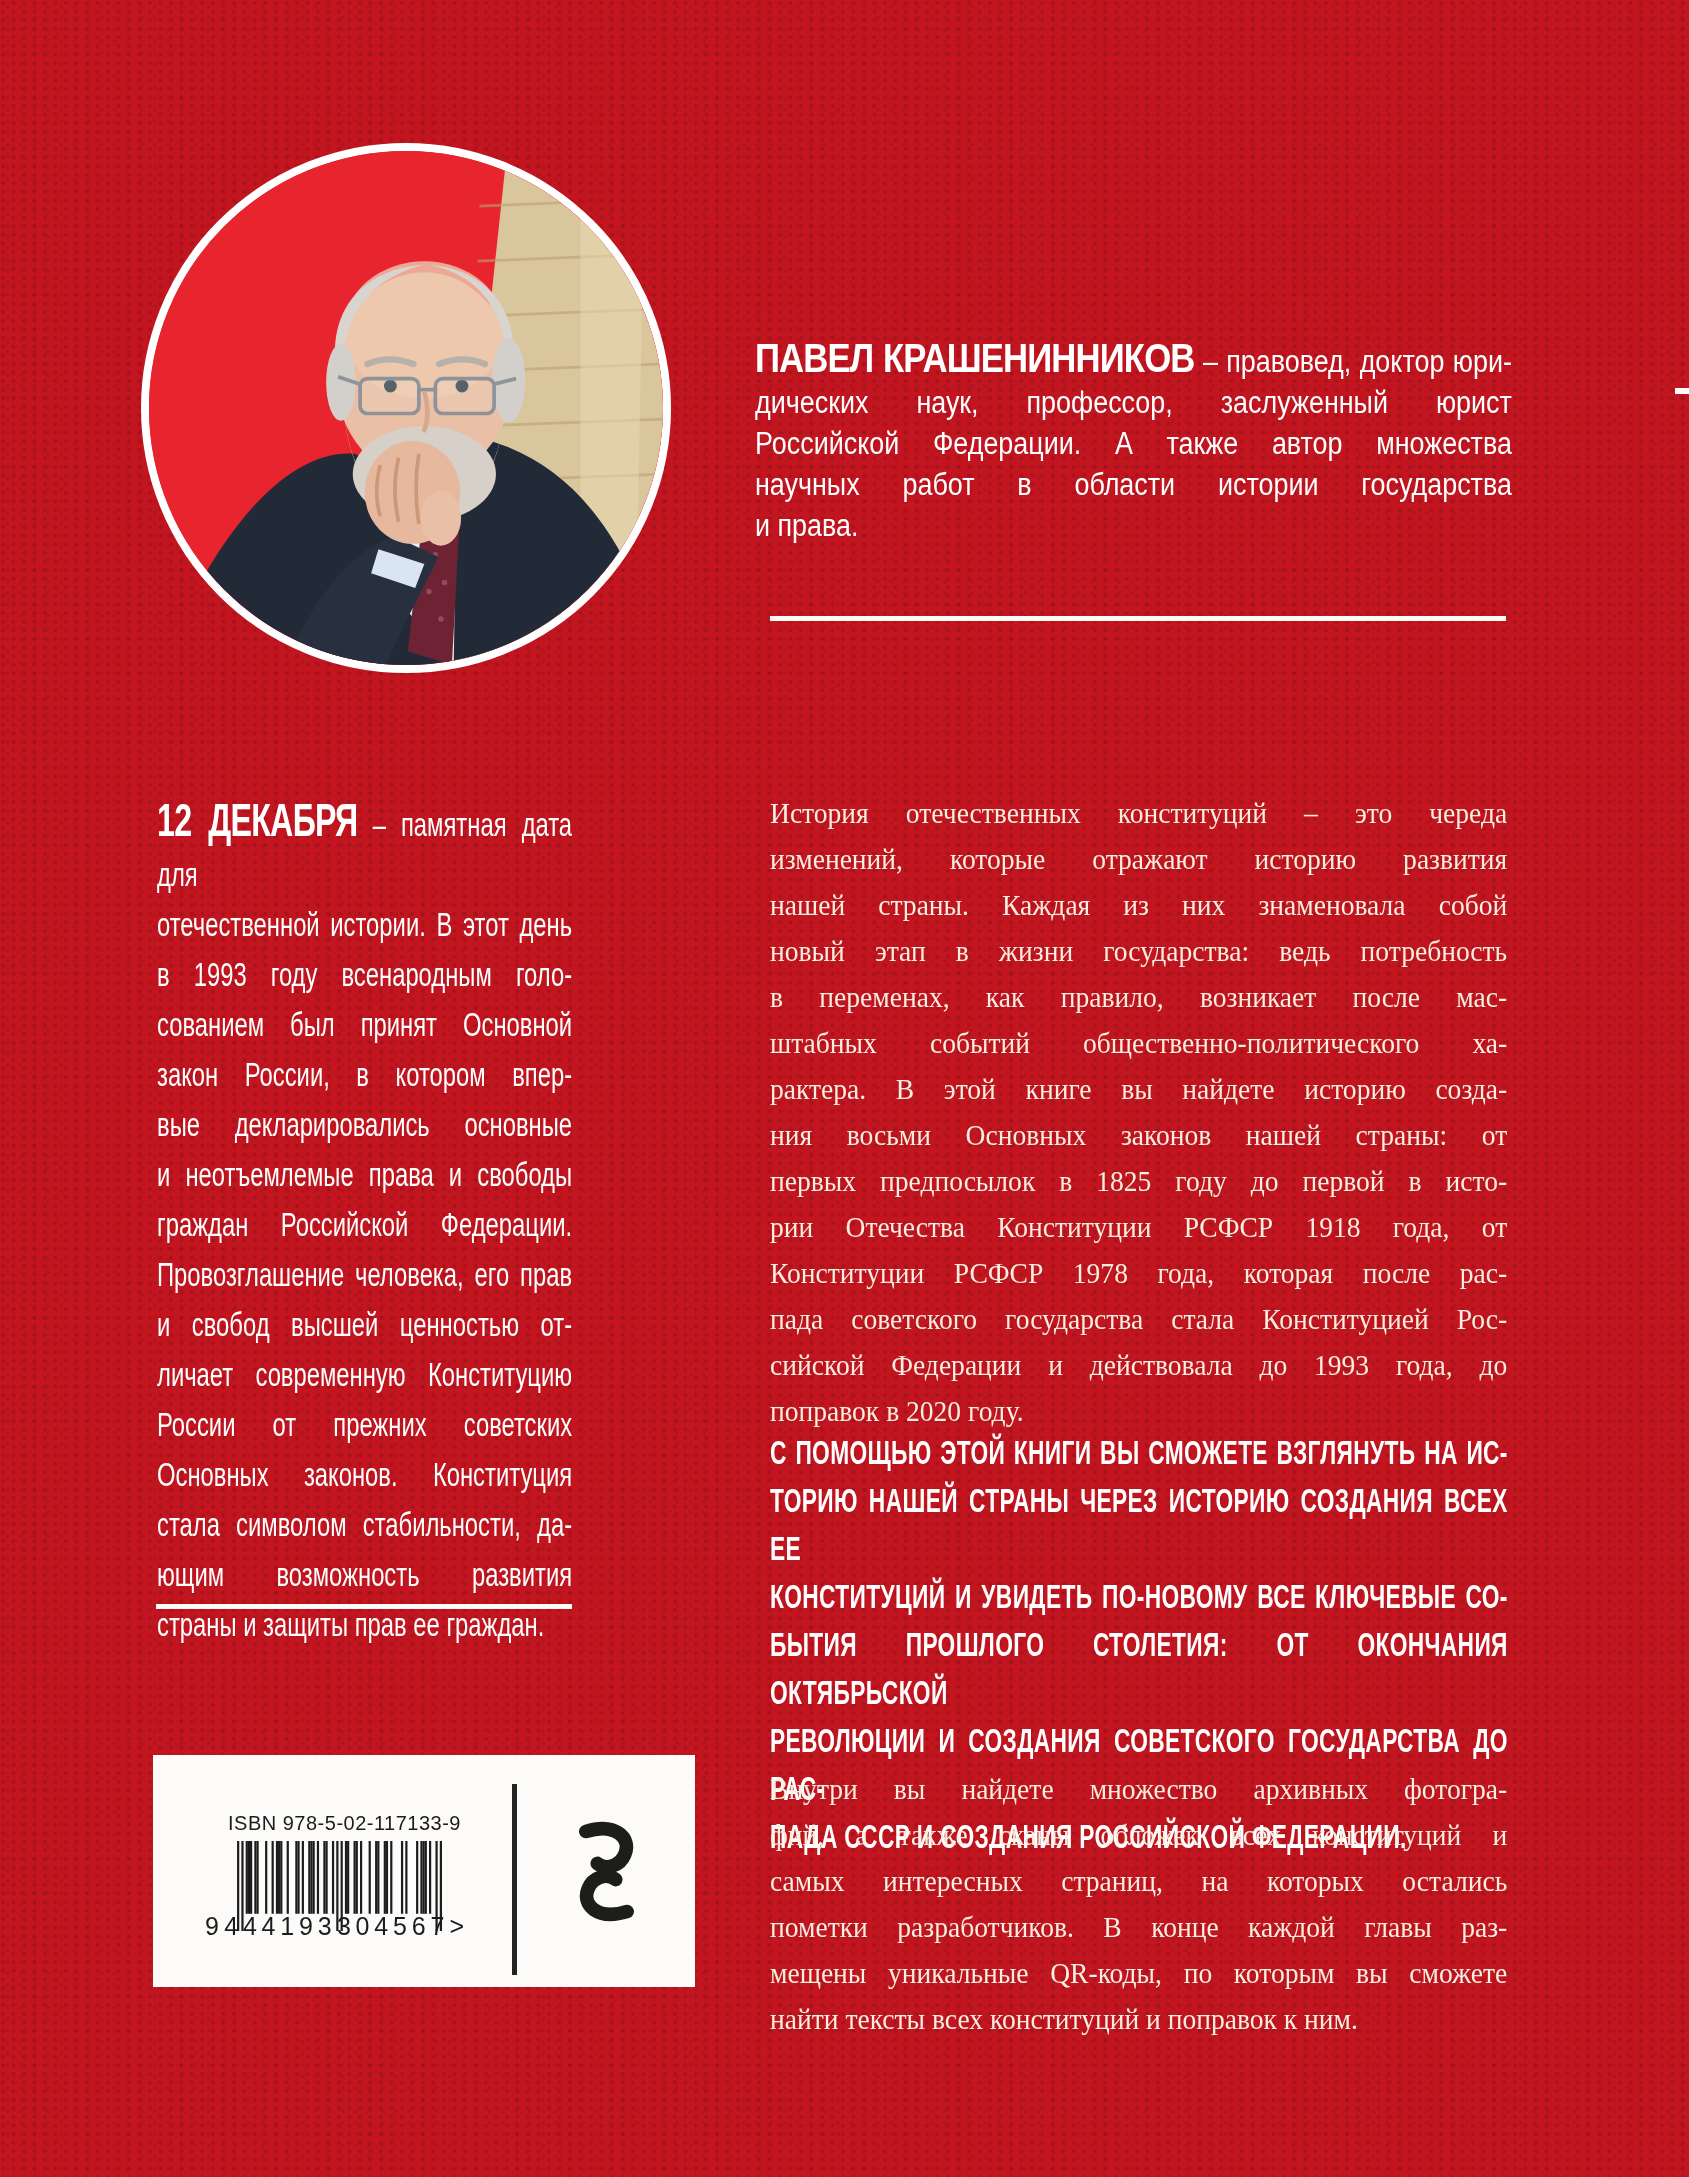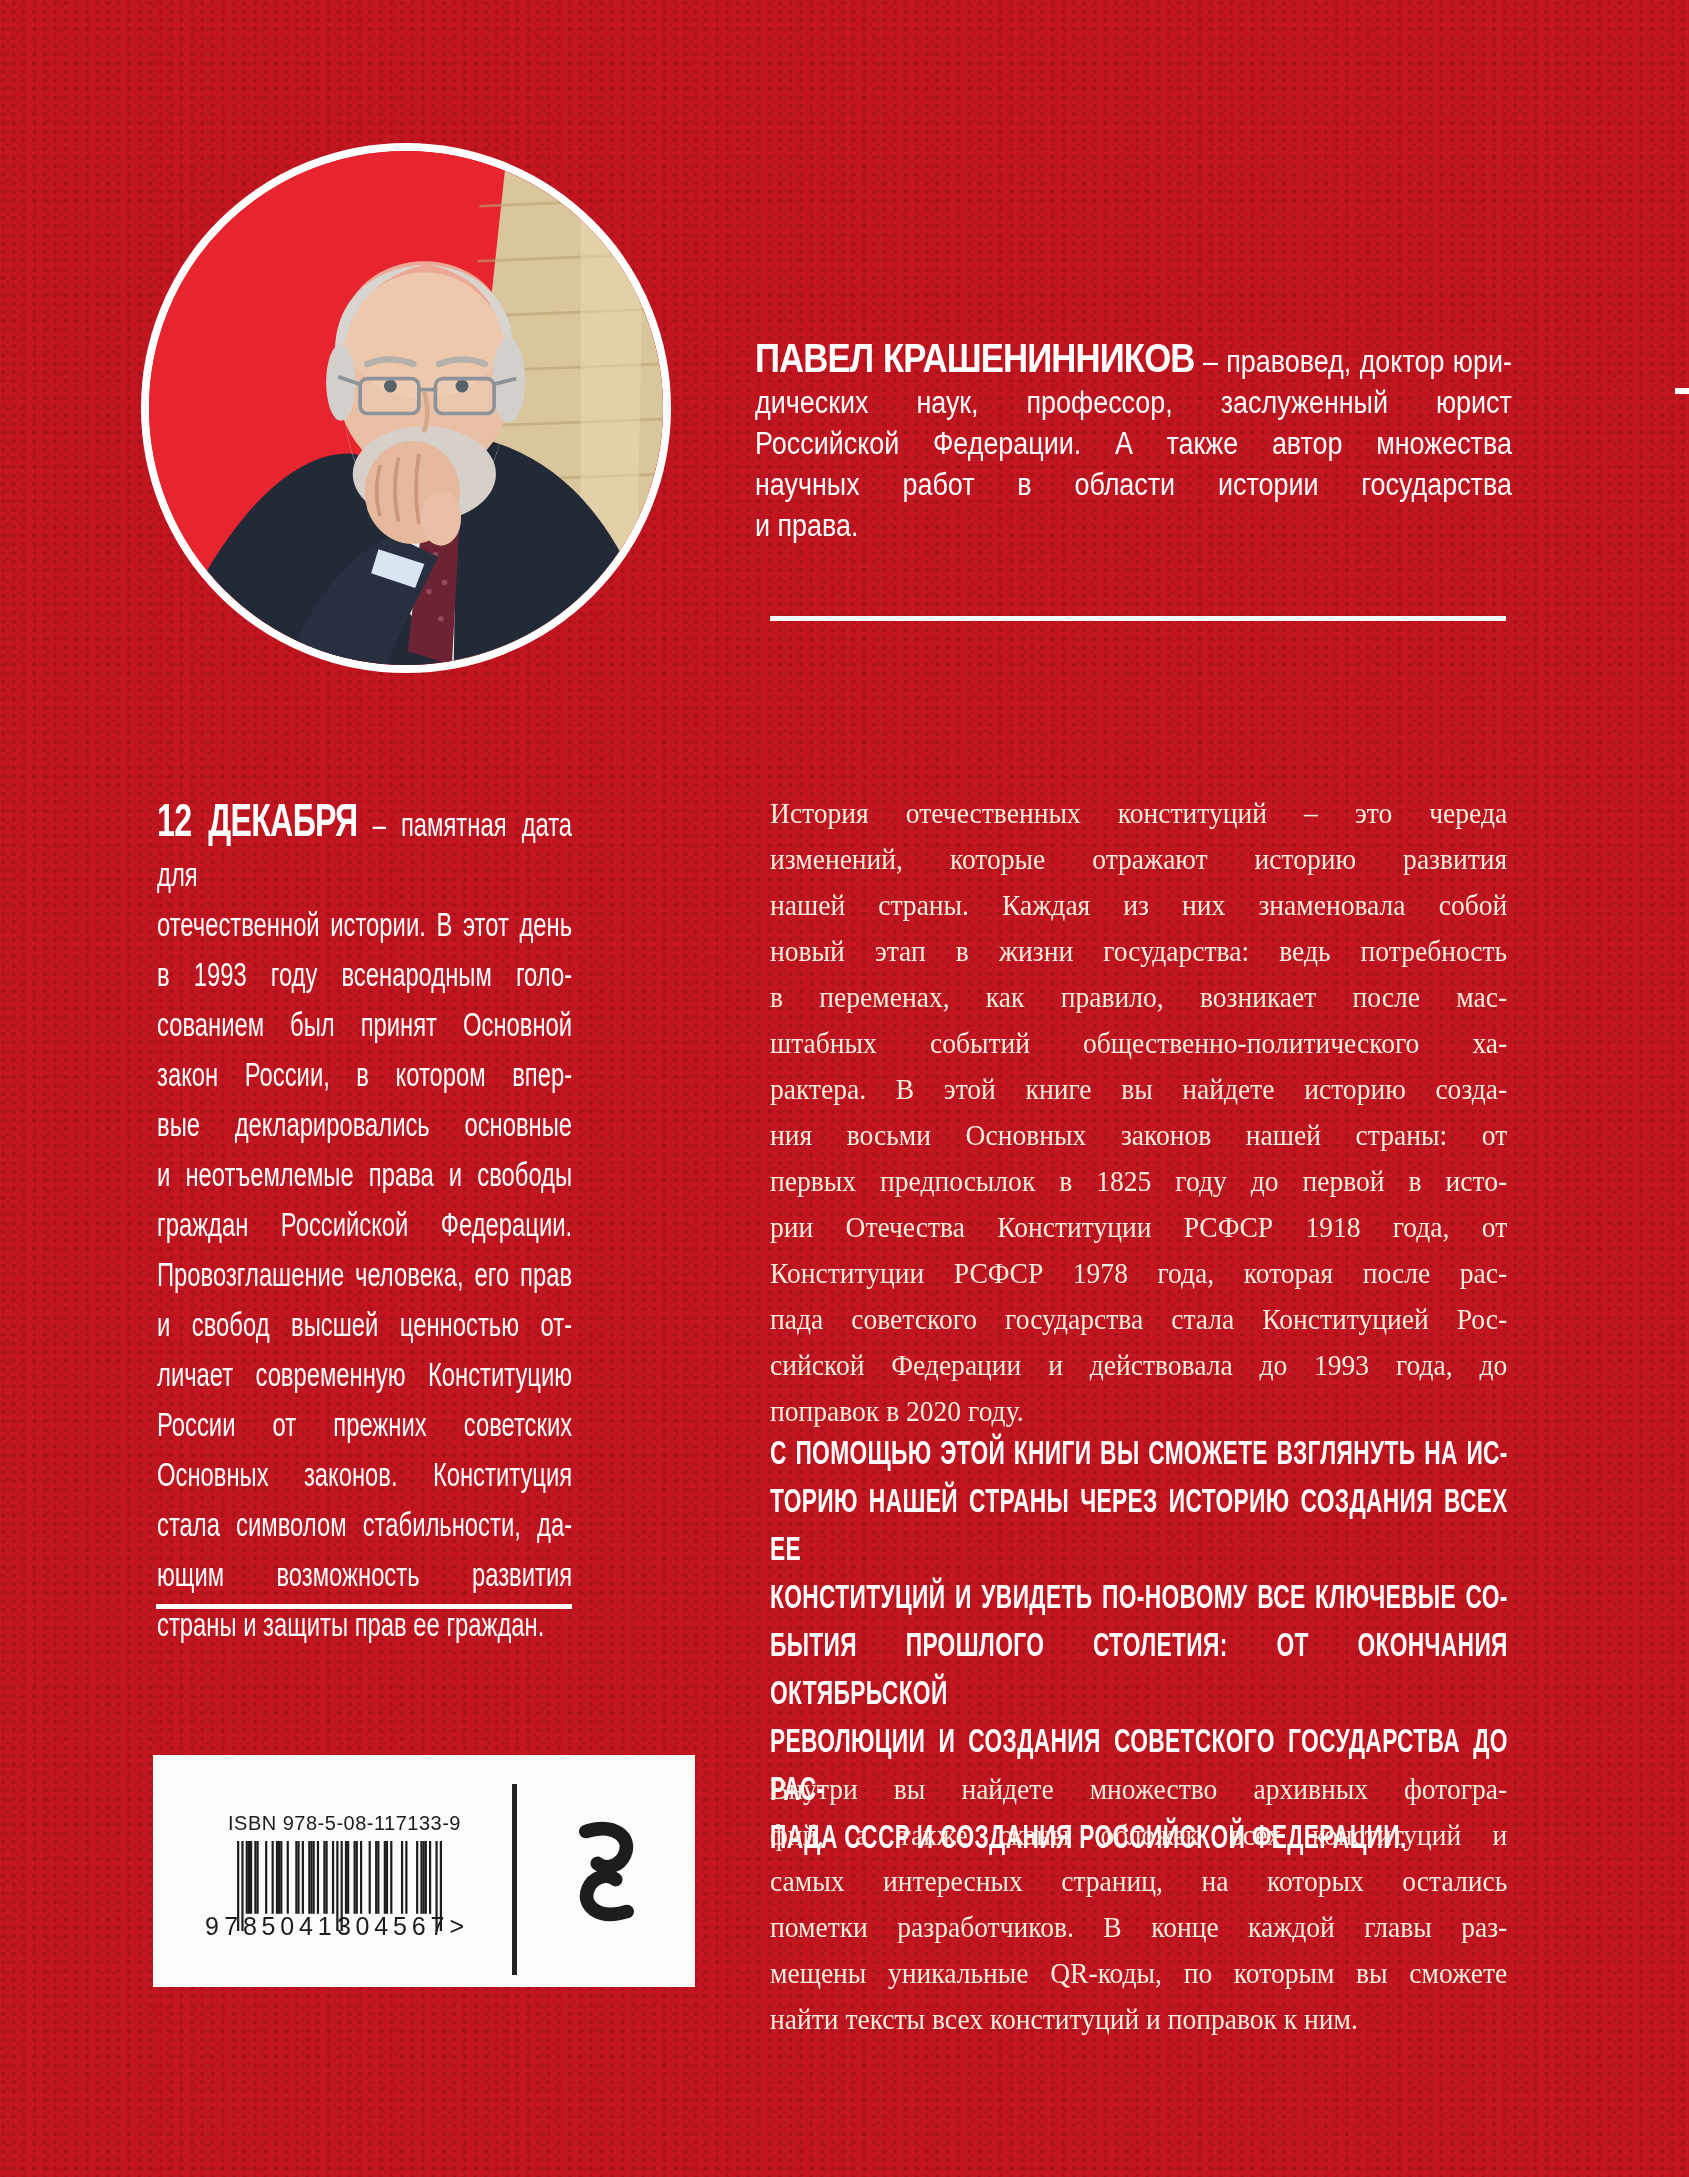--- a/index.html
+++ b/index.html
@@ -185,21 +185,21 @@
   <div class="abs serif-block serif-p2">
       <div class="jline">Внутри вы найдете множество архивных фотогра-</div>
       <div class="jline">фий, а также сканы обложек всех конституций и</div>
       <div class="jline">самых интересных страниц, на которых остались</div>
       <div class="jline">пометки разработчиков. В конце каждой главы раз-</div>
       <div class="jline">мещены уникальные QR-коды, по которым вы сможете</div>
       <div class="jline last">найти тексты всех конституций и поправок к ним.</div>
     </div>
 
   <div class="abs isbn-box">
-    <div class="abs isbn-label">ISBN 978-5-08-117133-9</div>
+    <div class="abs isbn-label">ISBN 978-5-02-117133-9</div>
     <svg class="abs barcode-svg" id="barcode" width="205" height="90" viewBox="0 0 214 94">
         <rect x="0.00" y="0" width="2.30" height="94" fill="#1c1c1c"></rect>
         <rect x="4.51" y="0" width="2.30" height="94" fill="#1c1c1c"></rect>
         <rect x="9.01" y="0" width="2.30" height="76" fill="#1c1c1c"></rect>
         <rect x="11.26" y="0" width="2.30" height="76" fill="#1c1c1c"></rect>
         <rect x="13.52" y="0" width="2.30" height="76" fill="#1c1c1c"></rect>
         <rect x="18.02" y="0" width="2.30" height="76" fill="#1c1c1c"></rect>
         <rect x="20.27" y="0" width="2.30" height="76" fill="#1c1c1c"></rect>
         <rect x="29.28" y="0" width="2.30" height="76" fill="#1c1c1c"></rect>
         <rect x="36.04" y="0" width="2.30" height="76" fill="#1c1c1c"></rect>
@@ -235,21 +235,21 @@
         <rect x="186.97" y="0" width="2.30" height="76" fill="#1c1c1c"></rect>
         <rect x="191.47" y="0" width="2.30" height="76" fill="#1c1c1c"></rect>
         <rect x="193.73" y="0" width="2.30" height="76" fill="#1c1c1c"></rect>
         <rect x="195.98" y="0" width="2.30" height="76" fill="#1c1c1c"></rect>
         <rect x="200.48" y="0" width="2.30" height="76" fill="#1c1c1c"></rect>
         <rect x="207.24" y="0" width="2.30" height="94" fill="#1c1c1c"></rect>
         <rect x="211.75" y="0" width="2.30" height="94" fill="#1c1c1c"></rect>
       </svg>
     <div class="abs bc-digits">
       <span>9</span>
-      <span>785041</span>
+      <span>444193</span>
       <span>304567</span>
       <span>&gt;</span>
     </div>
     <div class="abs divider"></div>
     <div class="abs logo-wrap">
       <svg viewBox="0 0 60 90" width="73" height="103">
         <path d="M12 10 C38 2 52 16 46 30 C42 40 30 44 22 38" stroke="#1d1d1b" stroke-width="12" fill="none" stroke-linecap="round"></path>
         <path d="M48 80 C22 88 8 74 14 60 C18 50 30 46 38 52" stroke="#1d1d1b" stroke-width="12" fill="none" stroke-linecap="round"></path>
       </svg>
     </div>

